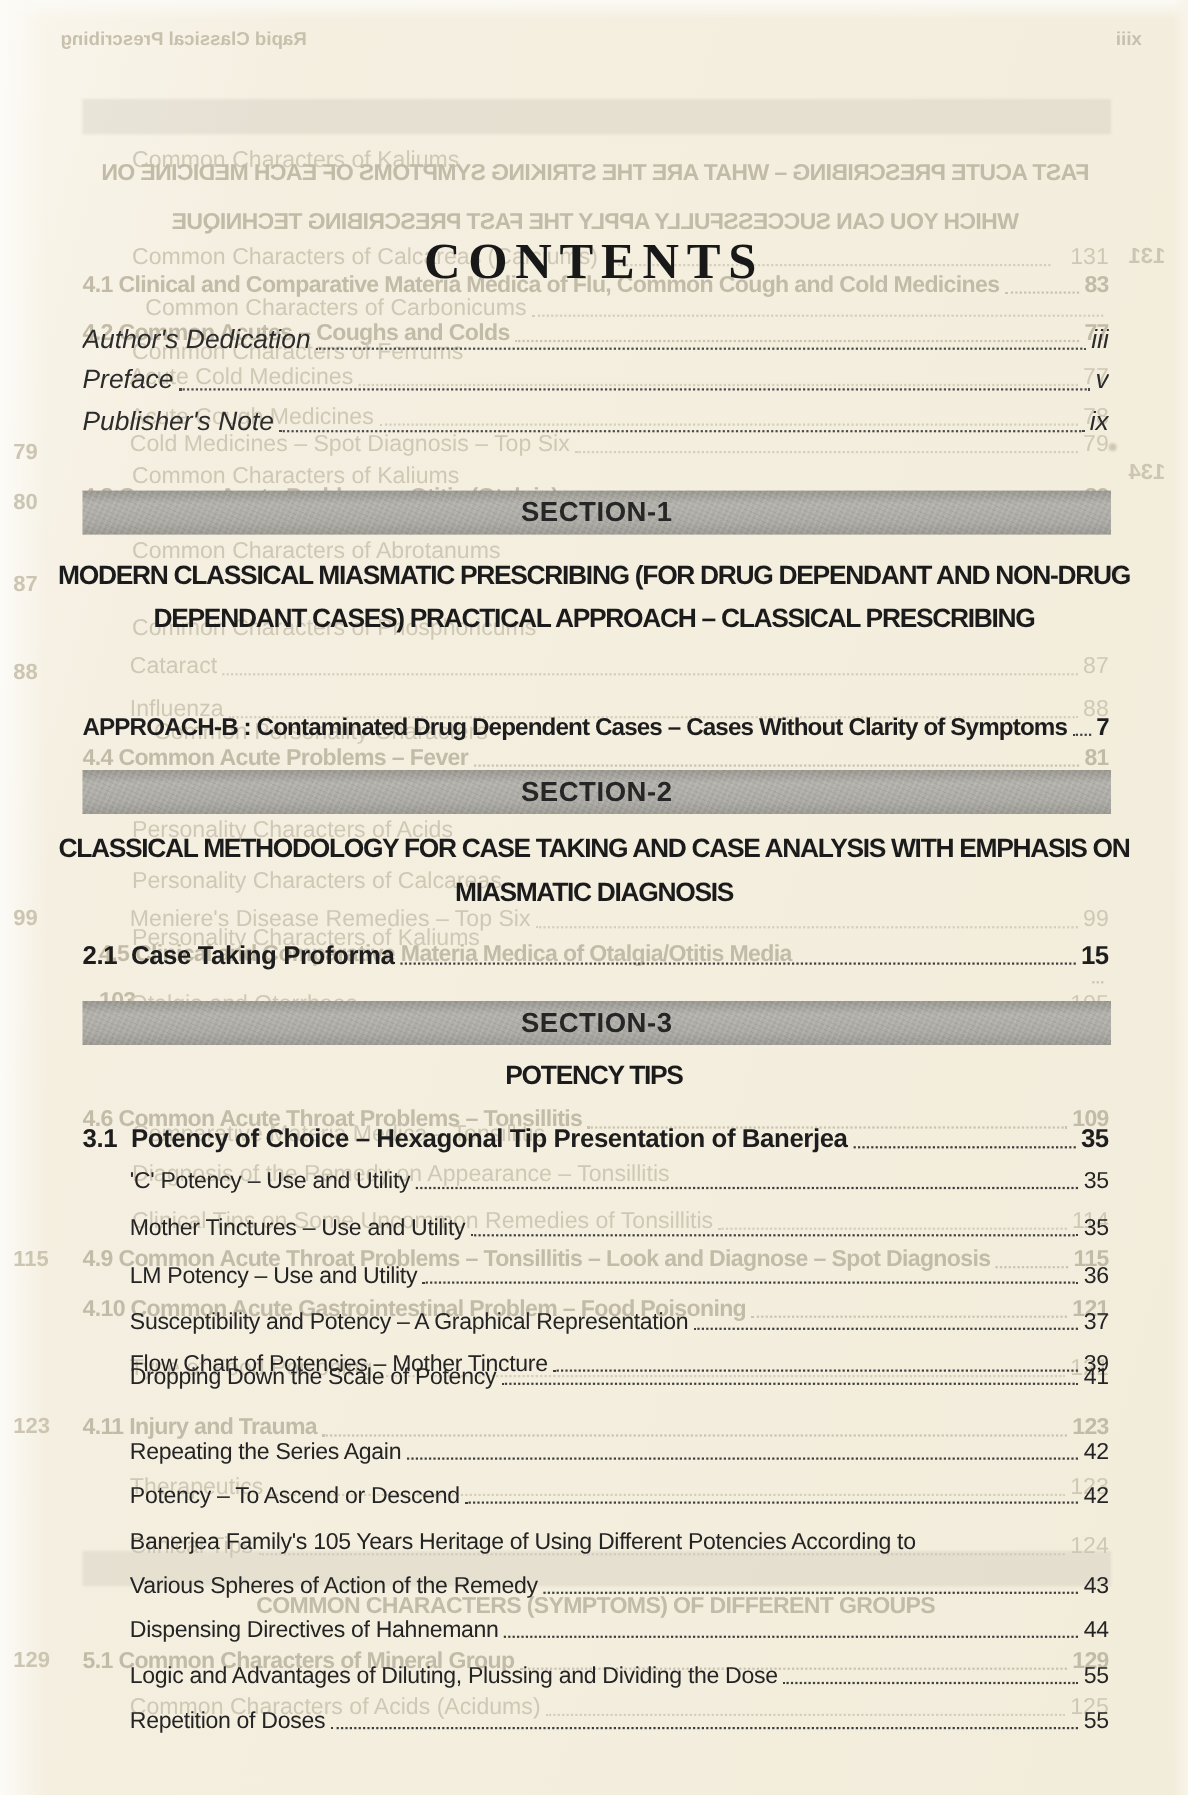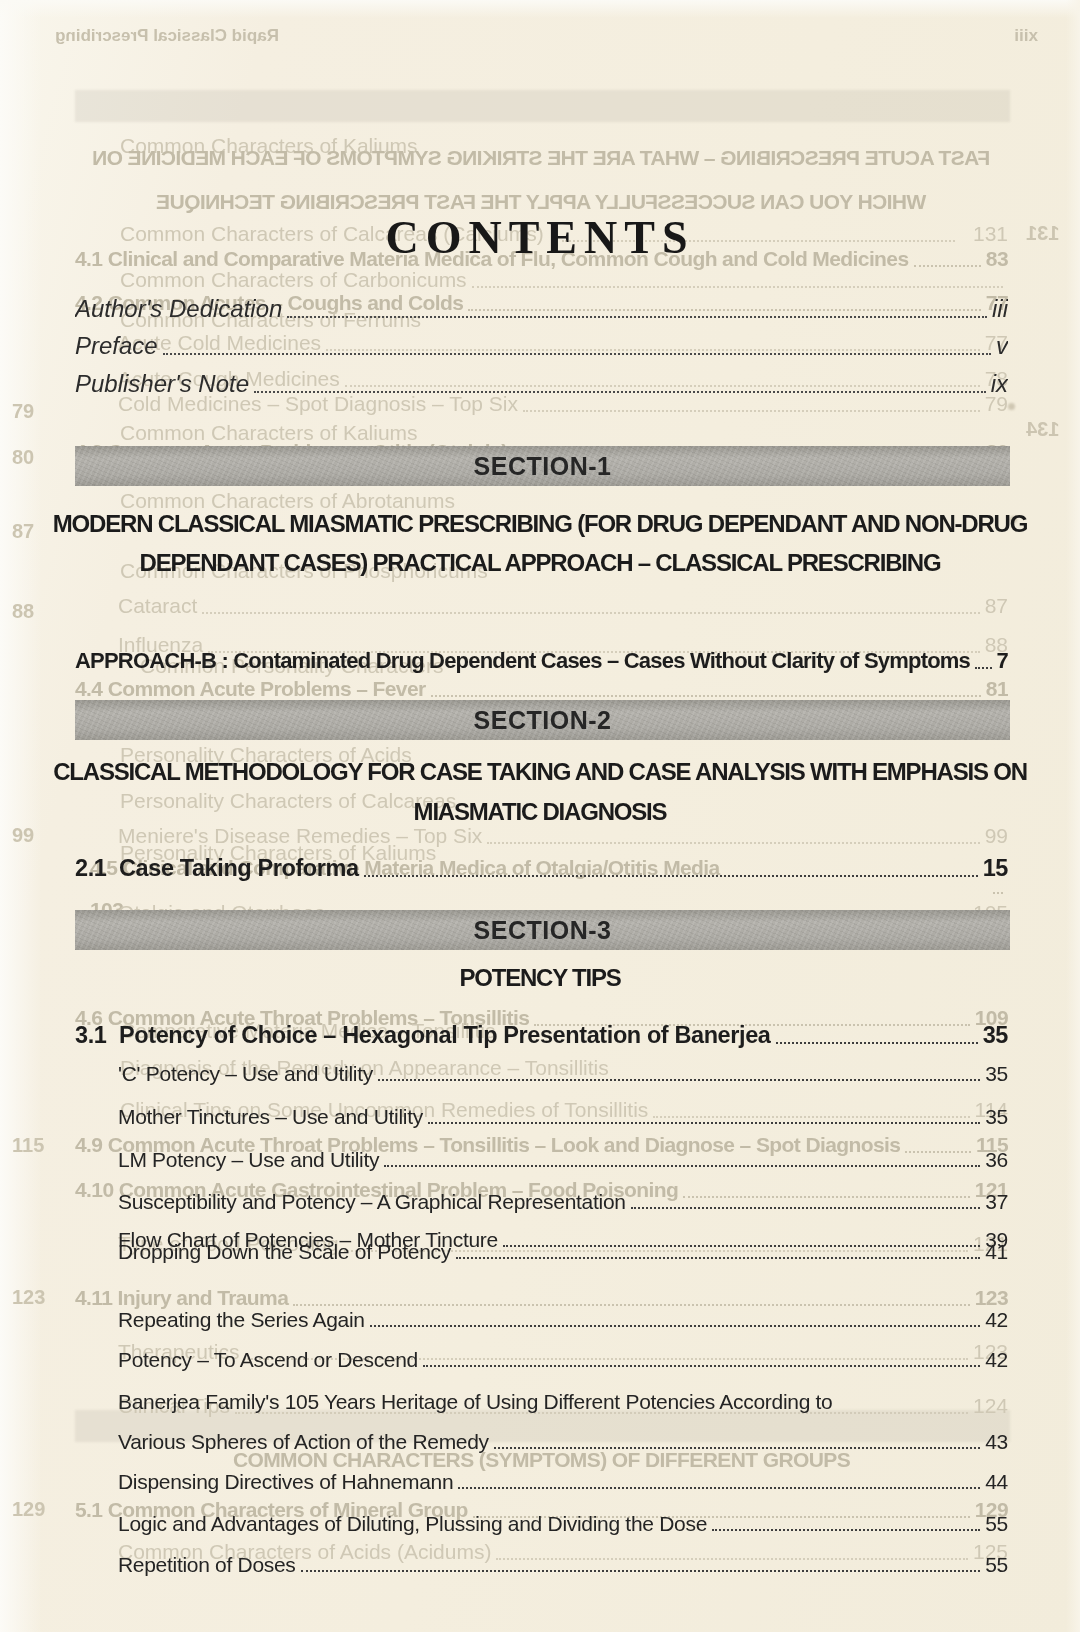--- a/index.html
+++ b/index.html
@@ -187,21 +187,21 @@
     <div class="g gf" style="top: 222px; left: 120px; gap: 13px;">
       <span>Common Characters of Calcareas (Calciums)</span>
       <span class="gd"></span>
       <span class="gn">131</span>
     </div>
     <div class="g gb" style="top: 247px; left: 75px;">
       <span>4.1 Clinical and Comparative Materia Medica of Flu, Common Cough and Cold Medicines</span>
       <span class="gd"></span>
       <span class="gn">83</span>
     </div>
-    <div class="g gf" style="top: 268px; left: 120px;">
+    <div class="g gf" style="top: 268px; left: 132px;">
       <span>Common Characters of Carbonicums</span>
       <span class="gd"></span>
     </div>
     <div class="g gb" style="top: 291px; left: 75px;">
       <span>4.2 Common Acutes – Coughs and Colds</span>
       <span class="gd"></span>
       <span class="gn">77</span>
     </div>
     <div class="g gf" style="top: 308px; left: 120px;">
       <span>Common Characters of Ferrums</span>

